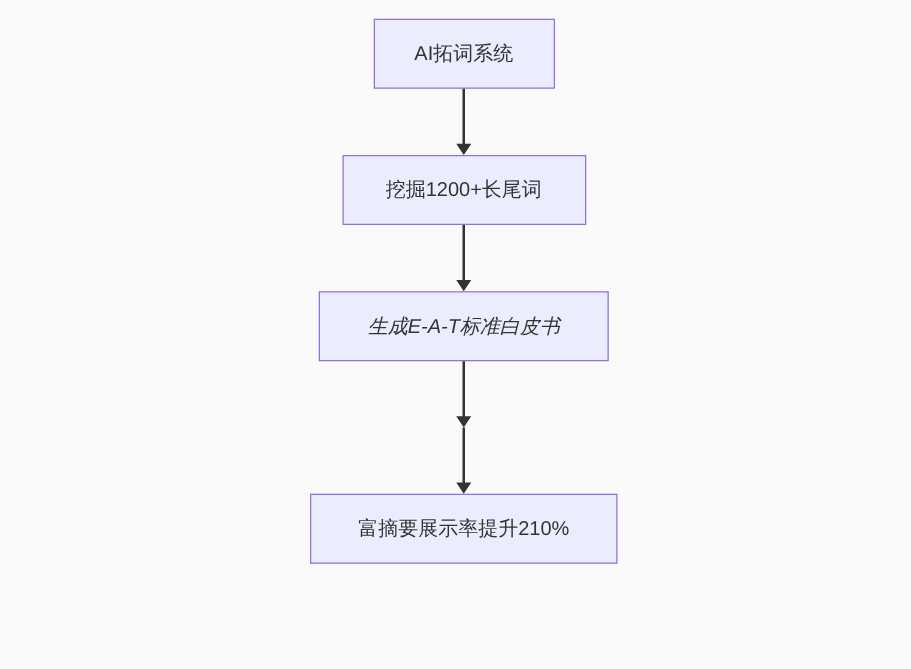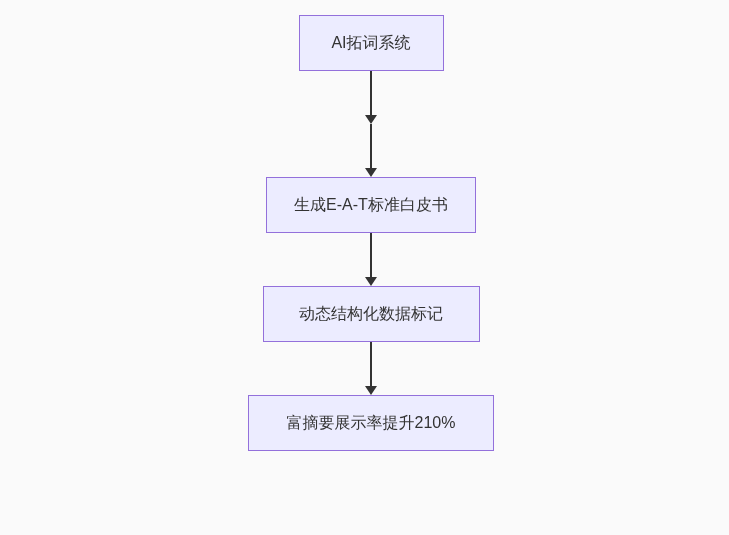--- a/index.html
+++ b/index.html
@@ -38,21 +38,21 @@
     color: var(--node-text);
     font-size: 16px;
     display: flex;
     align-items: center;
     justify-content: center;
     white-space: nowrap;
     flex: 0 0 auto;
   }
   .node.n1 { width: 145px; }
   .node.n2 { width: 195px; }
-  .node.n3 { width: 210px; }
+  .node.n3 { width: 232px; font-style: italic; }
   .node.n4 { width: 217px; }
   .node.n5 { width: 246px; }
   .arrow {
     position: relative;
     width: 14px;
     height: 53px;
     flex: 0 0 auto;
   }
   .arrow .line {
     position: absolute;
@@ -83,38 +83,38 @@
 
     <div class="node n1">
       <span>AI拓词系统</span>
     </div>
 
     <div class="arrow">
       <div class="line"></div>
       <div class="head"></div>
     </div>
 
+    <div class="node n2">
+      <span>挖掘1200+长尾词</span>
+    </div>
 
     <div class="arrow">
       <div class="line"></div>
       <div class="head"></div>
     </div>
 
     <div class="node n3">
       <span>生成E-A-T标准白皮书</span>
     </div>
 
     <div class="arrow">
       <div class="line"></div>
       <div class="head"></div>
     </div>
 
-    <div class="node n4">
-      <span>动态结构化数据标记</span>
-    </div>
 
     <div class="arrow">
       <div class="line"></div>
       <div class="head"></div>
     </div>
 
     <div class="node n5">
       <span>富摘要展示率提升210%</span>
     </div>
 

